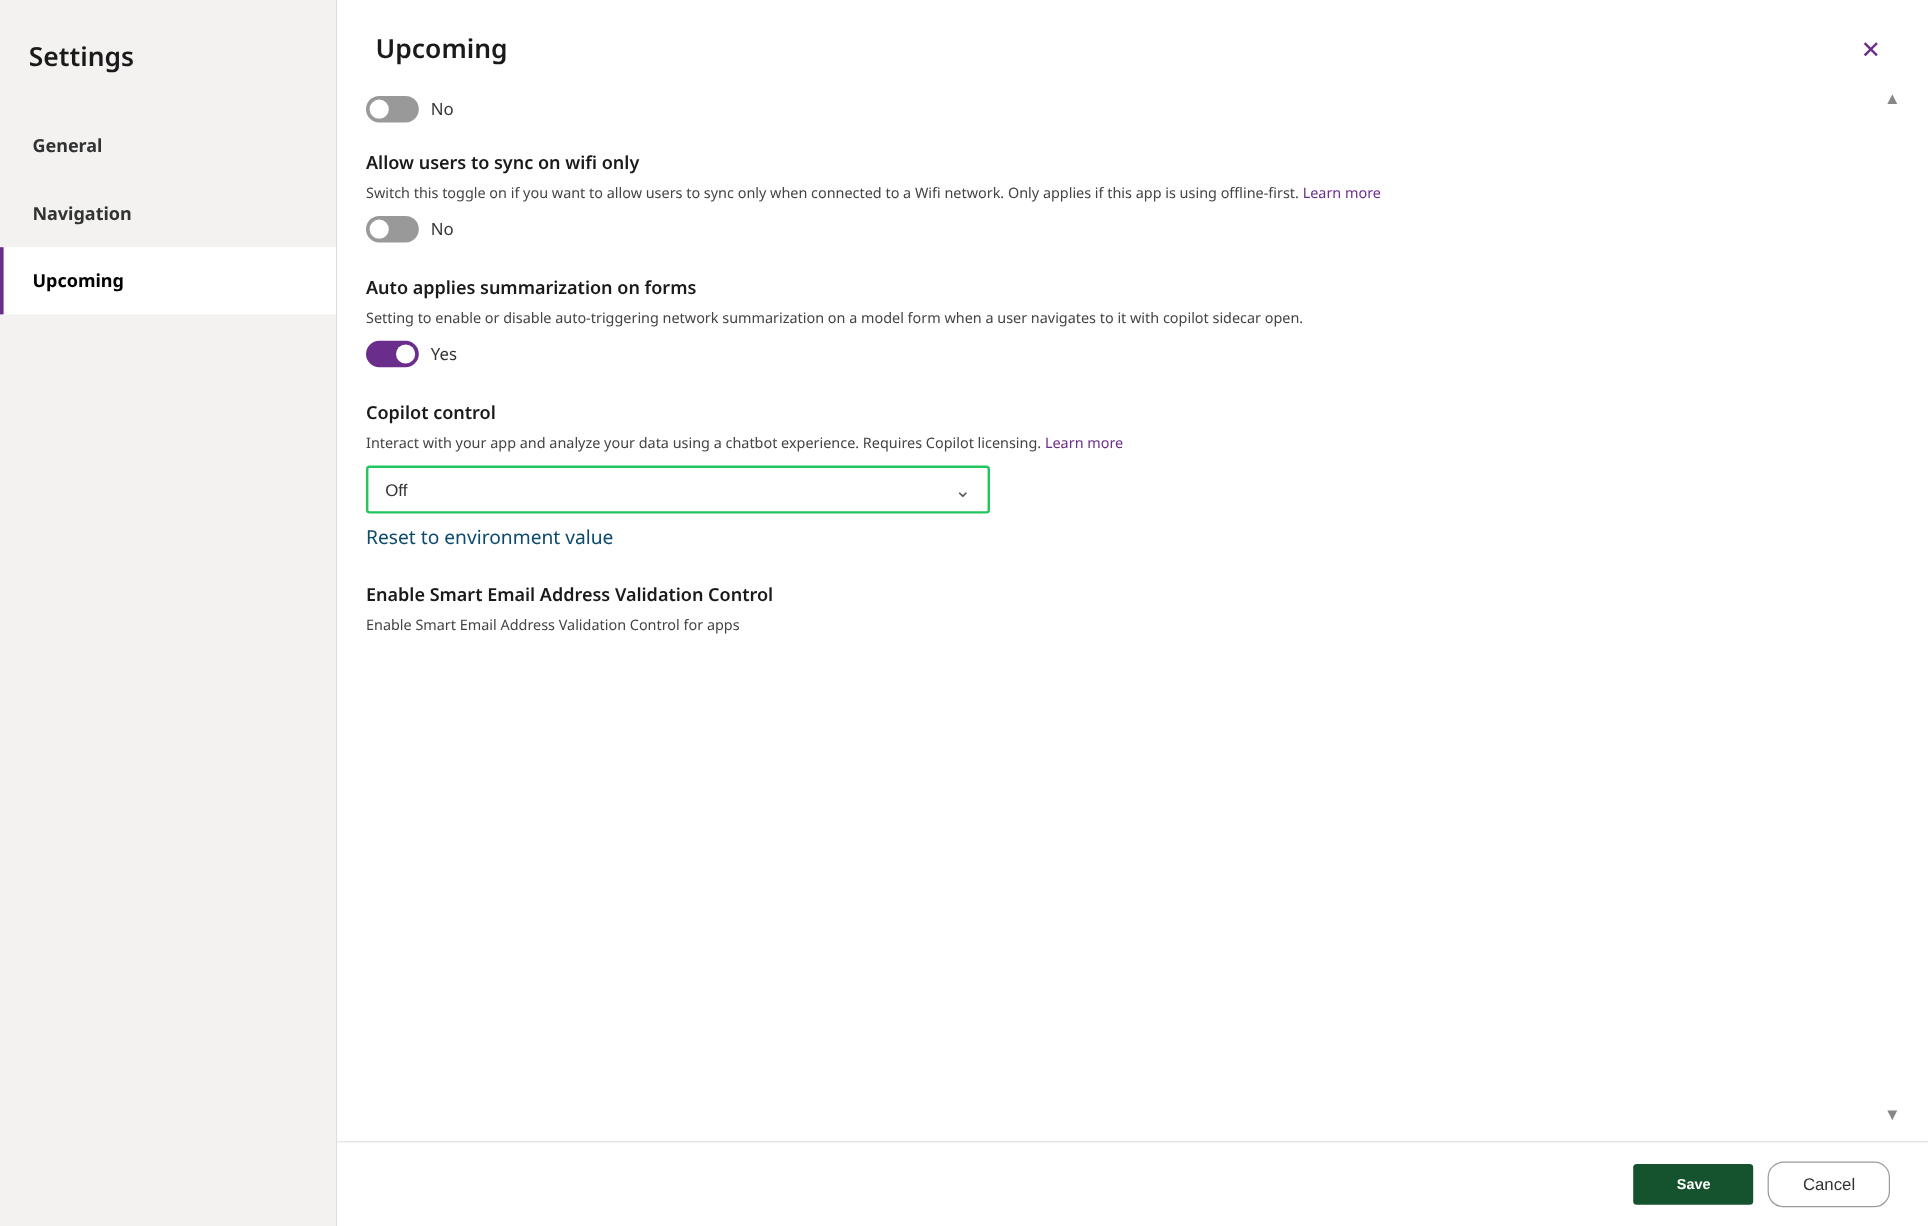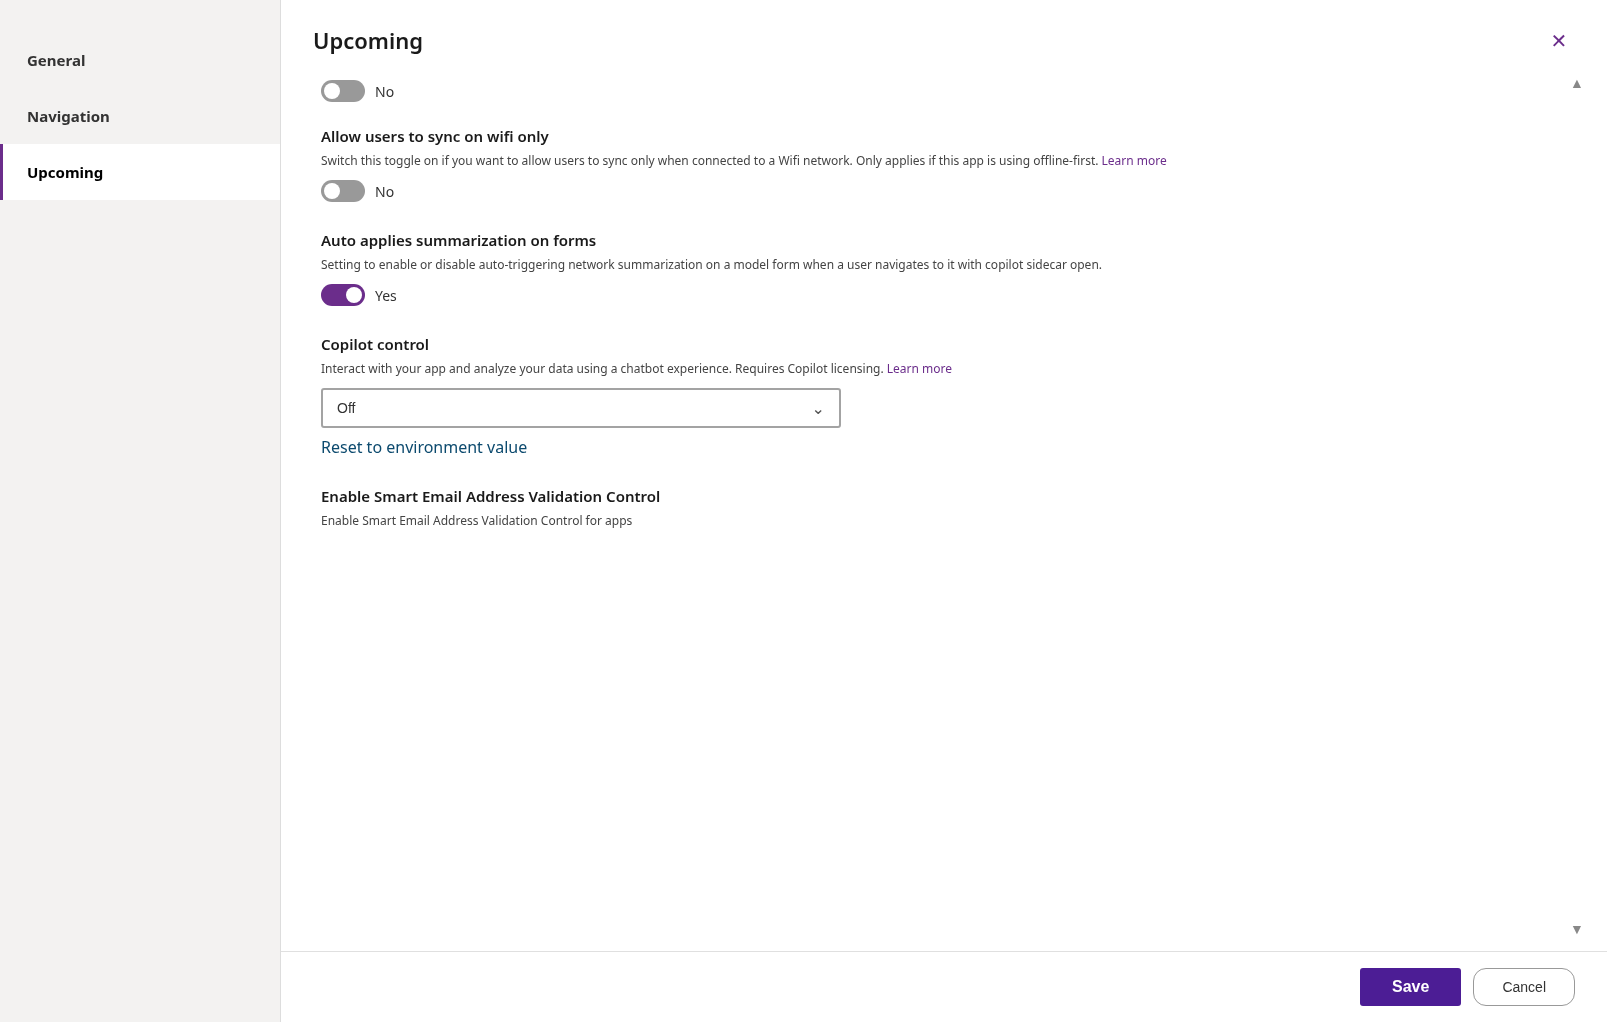--- a/index.html
+++ b/index.html
@@ -75,21 +75,21 @@
       cursor: pointer;
       color: #6b2d8b;
       font-size: 20px;
       font-weight: 400;
     }
 
     
     .main-content {
       flex: 1;
       overflow-y: auto;
-      padding: 16px 32px 24px 40px;
+      padding: 16px 32px 24px 24px;
       position: relative;
     }
 
     
     .main-content::-webkit-scrollbar { width: 12px; }
     .main-content::-webkit-scrollbar-track { background: #f3f2f1; }
     .main-content::-webkit-scrollbar-thumb { background: #b0b0b0; border-radius: 6px; }
 
     
     .scroll-arrow-up, .scroll-arrow-down {
@@ -167,21 +167,21 @@
     .toggle-track.on .toggle-thumb {
       left: 25px;
     }
     .toggle-label {
       font-size: 14px;
       color: #333;
     }
 
     
     .dropdown-wrapper {
-      border: 2px solid #a3a3a3;
+      border: 2px solid #22c55e;
       border-radius: 3px;
       display: inline-flex;
       align-items: center;
       width: 520px;
       padding: 0;
       background: #fff;
       margin-bottom: 8px;
     }
     .dropdown-select {
       flex: 1;
@@ -214,25 +214,25 @@
     .main-footer {
       display: flex;
       justify-content: flex-end;
       align-items: center;
       gap: 12px;
       padding: 16px 32px;
       border-top: 1px solid #e0e0e0;
       background: #fff;
     }
     .btn-save {
-      background: #4c1d95;
+      background: #14532d;
       color: #fff;
       border: none;
       padding: 10px 32px;
-      font-size: 16px;
+      font-size: 12px;
       font-weight: 600;
       border-radius: 3px;
       cursor: pointer;
       min-width: 100px;
     }
     .btn-cancel {
       background: #fff;
       color: #333;
       border: 1px solid #999;
       padding: 10px 28px;
@@ -246,20 +246,21 @@
     .sidebar-divider {
       width: 1px;
       background: #ddd;
       align-self: stretch;
     }
   </style>
 </head>
 <body>
 
 <div class="sidebar">
+  <div class="sidebar-title">Settings</div>
   <nav>
     <div class="sidebar-nav-item">General</div>
     <div class="sidebar-nav-item">Navigation</div>
     <div class="sidebar-nav-item active">Upcoming</div>
   </nav>
 </div>
 
 <div class="sidebar-divider"></div>
 
 <div class="main">

